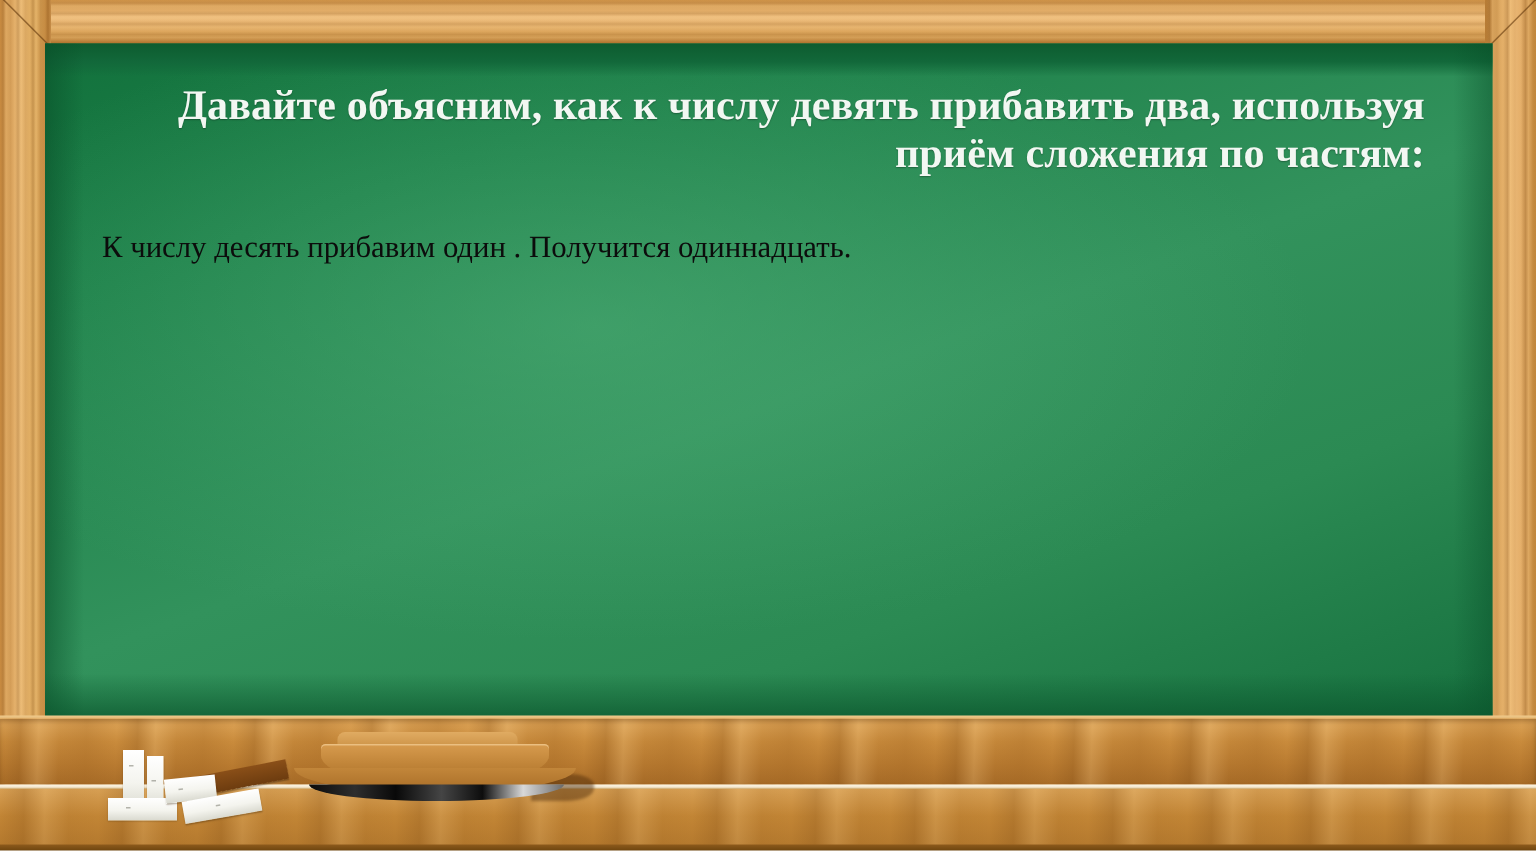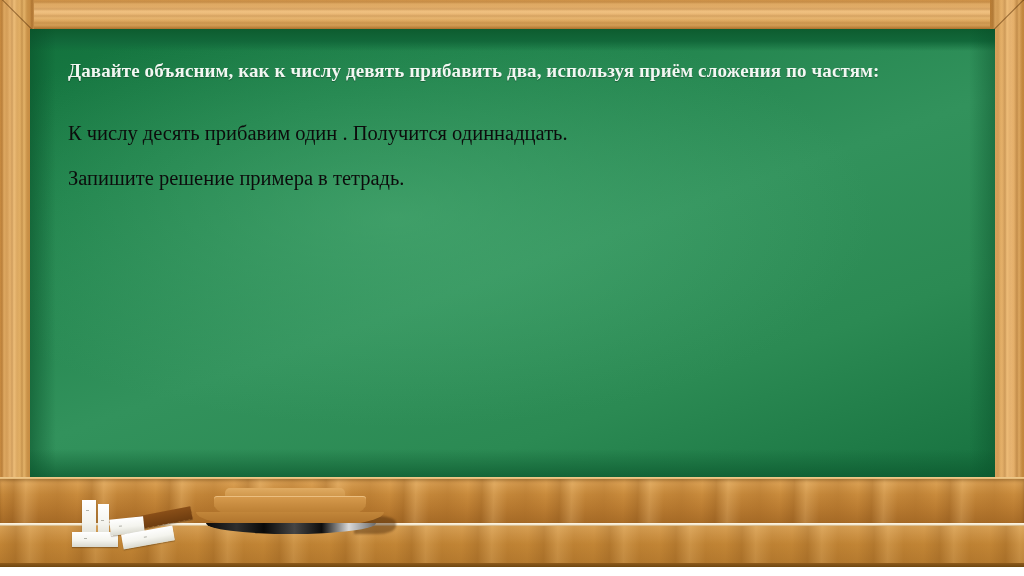--- a/index.html
+++ b/index.html
@@ -141,41 +141,42 @@
   
   .content {
     position: absolute;
     left: 38px;
     top: 26px;
     width: 882px;
   }
   .heading {
     font-family: "Liberation Serif", "DejaVu Serif", serif;
     font-weight: bold;
-    font-size: 19px;
+    font-size: 28px;
     line-height: 32px;
     color: #f2f7f2;
     letter-spacing: 0.1px;
     text-shadow: 0 1px 1px rgba(0,0,0,0.30);
     margin: 0;
+    text-align: right;
   }
   .body-block {
     margin-top: 32px;
   }
   .para {
     font-family: "Liberation Serif", "DejaVu Serif", serif;
     font-weight: normal;
     font-size: 20.5px;
     line-height: 29px;
     color: #0c0c0c;
     margin: 0 0 34px 0;
     white-space: nowrap;
   }
   .para.tight {
-    margin-bottom: 16px;
+    margin-bottom: 0;
   }
   .para.last {
     margin-bottom: 0;
   }
 
   
   .ledge-upper {
     position: absolute;
     left: 0;
     top: 479px;
@@ -338,21 +339,20 @@
     <div class="board-left-shade"></div>
     <div class="board-right-shade"></div>
     <div class="board-bottom-shade"></div>
 
     <div class="content">
 
       <p class="heading">Давайте объясним, как к числу девять прибавить два, используя приём сложения по частям:</p>
 
       <div class="body-block">
         <p class="para tight">К числу десять прибавим один . Получится одиннадцать.</p>
-        <p class="para last">Запишите решение примера в тетрадь.</p>
       </div>
 
     </div>
   </div>
 
   <div class="ledge-lip"></div>
   <div class="ledge-upper"></div>
   <div class="ledge-divider"></div>
   <div class="ledge-lower"></div>
   <div class="ledge-bottom-edge"></div>

